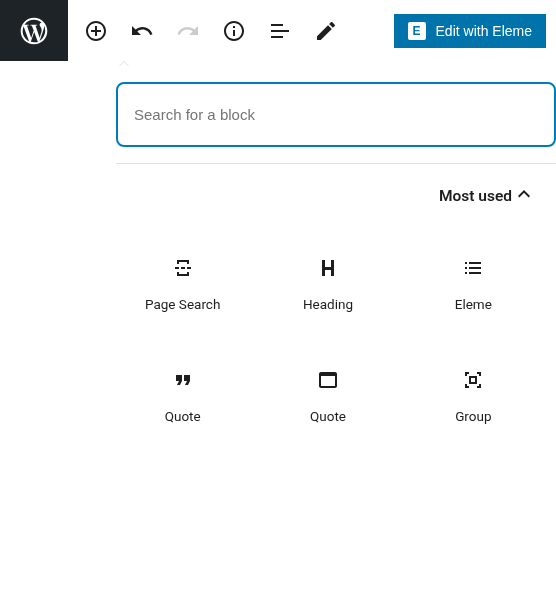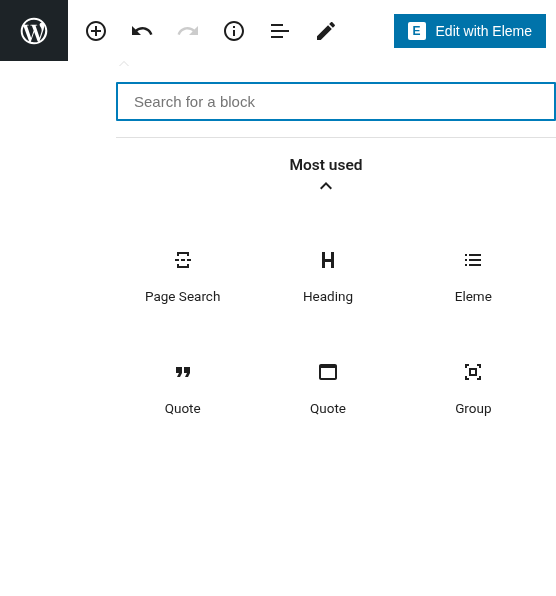--- a/index.html
+++ b/index.html
@@ -9,23 +9,23 @@
     .wp-logo svg { width: 32px; height: 32px; fill: #fff; }
     .toolbar { display: flex; align-items: center; gap: 10px; padding: 0 10px; flex: 1; height: 61px; }
     .tool-btn { width: 36px; height: 36px; display: flex; align-items: center; justify-content: center; border: none; background: transparent; cursor: pointer; border-radius: 2px; }
     .tool-btn svg { width: 24px; height: 24px; fill: #1e1e1e; }
     .tool-btn.disabled svg { fill: #ccc; }
     .edit-elementor { background: #0073aa; color: #fff; border: none; height: 34px; padding: 0 14px; display: flex; align-items: center; gap: 10px; cursor: pointer; font-size: 14px; }
     .edit-elementor .eicon { width: 18px; height: 18px; background: #fff; color: #0073aa; display: flex; align-items: center; justify-content: center; font-weight: bold; font-size: 12px; border-radius: 2px; }
     .inserter-panel { position: absolute; left: 100px; top: 66px; width: 456px; background: #fff; }
     .arrow-up { position: absolute; left: 116px; top: 62px; width: 0; height: 0; border-left: 8px solid transparent; border-right: 8px solid transparent; border-bottom: 8px solid #fff; filter: drop-shadow(0 -1px 0 #ddd); }
     .search-wrap { padding: 16px 0 16px 16px; }
-    .search-input { width: 100%; height: 39px; border: 2px solid #007cba; border-radius: 1px; padding: 0 16px; font-size: 15px; color: #757575; outline: none; }
+    .search-input { width: 100%; height: 65px; border: 2px solid #007cba; border-radius: 8px; padding: 0 16px; font-size: 15px; color: #757575; outline: none; }
     .section-sep { margin: 0 0 0 16px; border: none; border-top: 1px solid #e0e0e0; }
-    .section-header { display: flex; align-items: center; justify-content: flex-end; padding: 18px 20px 14px 16px; cursor: pointer; flex-direction: column; }
+    .section-header { display: flex; align-items: center; justify-content: flex-end; padding: 18px 20px 14px 16px; cursor: pointer; }
     .section-title { font-size: 15.5px; font-weight: 600; color: #1e1e1e; }
     .chevron svg { width: 24px; height: 24px; fill: #1e1e1e; }
     .block-grid { display: grid; grid-template-columns: repeat(3, 1fr); padding: 4px 10px 16px 10px; gap: 0; }
     .block-item { display: flex; flex-direction: column; align-items: center; justify-content: center; height: 112px; cursor: pointer; border: 1px solid transparent; border-radius: 2px; padding: 8px; }
     .block-icon { width: 28px; height: 28px; display: flex; align-items: center; justify-content: center; margin-bottom: 14px; }
     .block-icon svg { width: 24px; height: 24px; fill: #1e1e1e; }
     .block-label { font-size: 13.5px; color: #1e1e1e; text-align: center; }
   </style>
 </head>
 <body>

